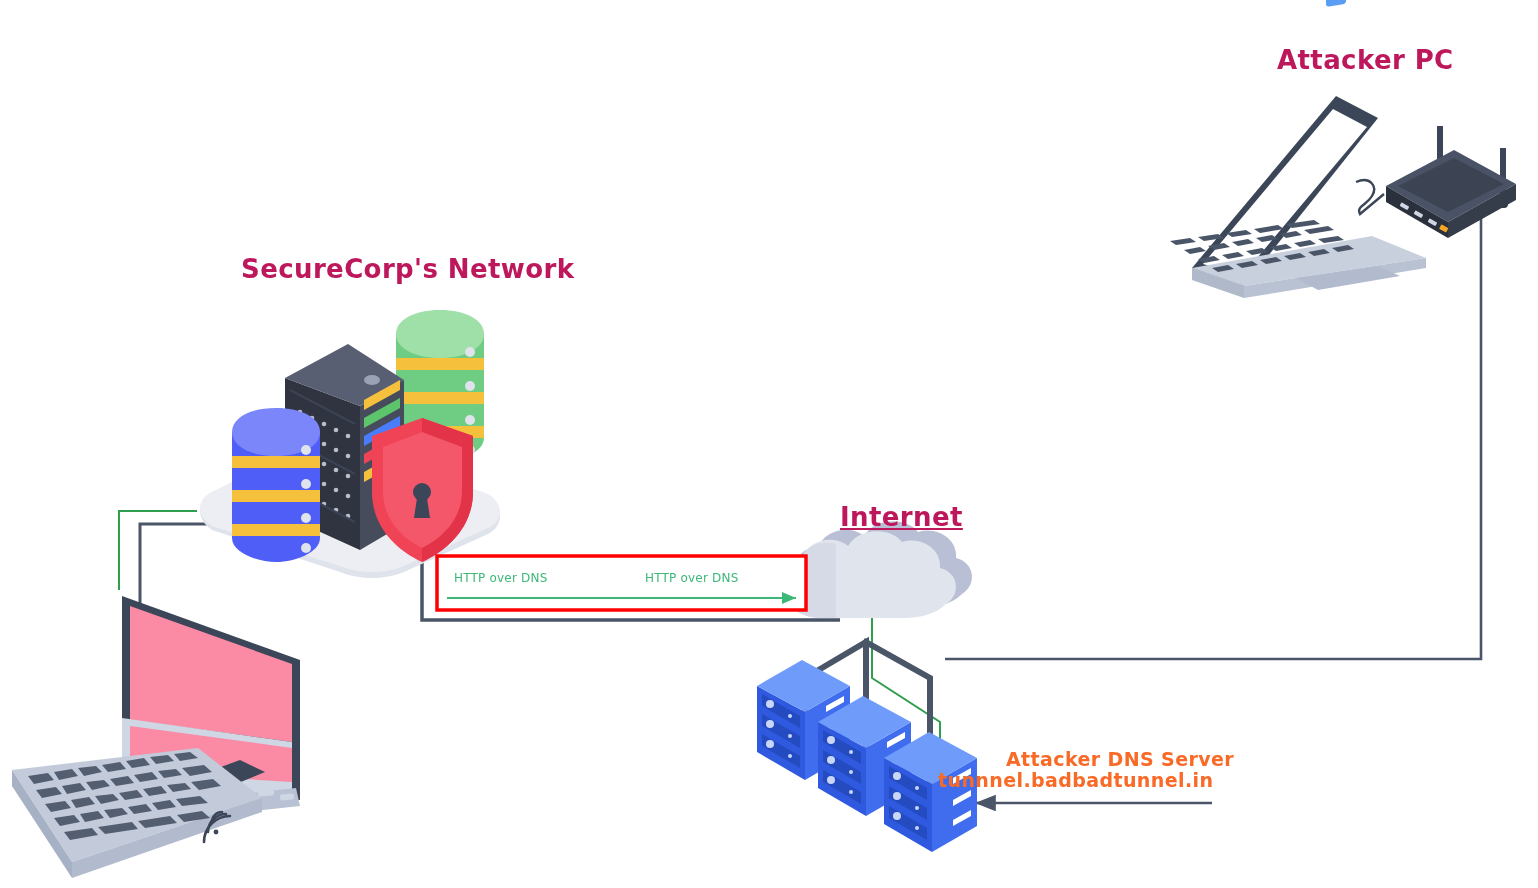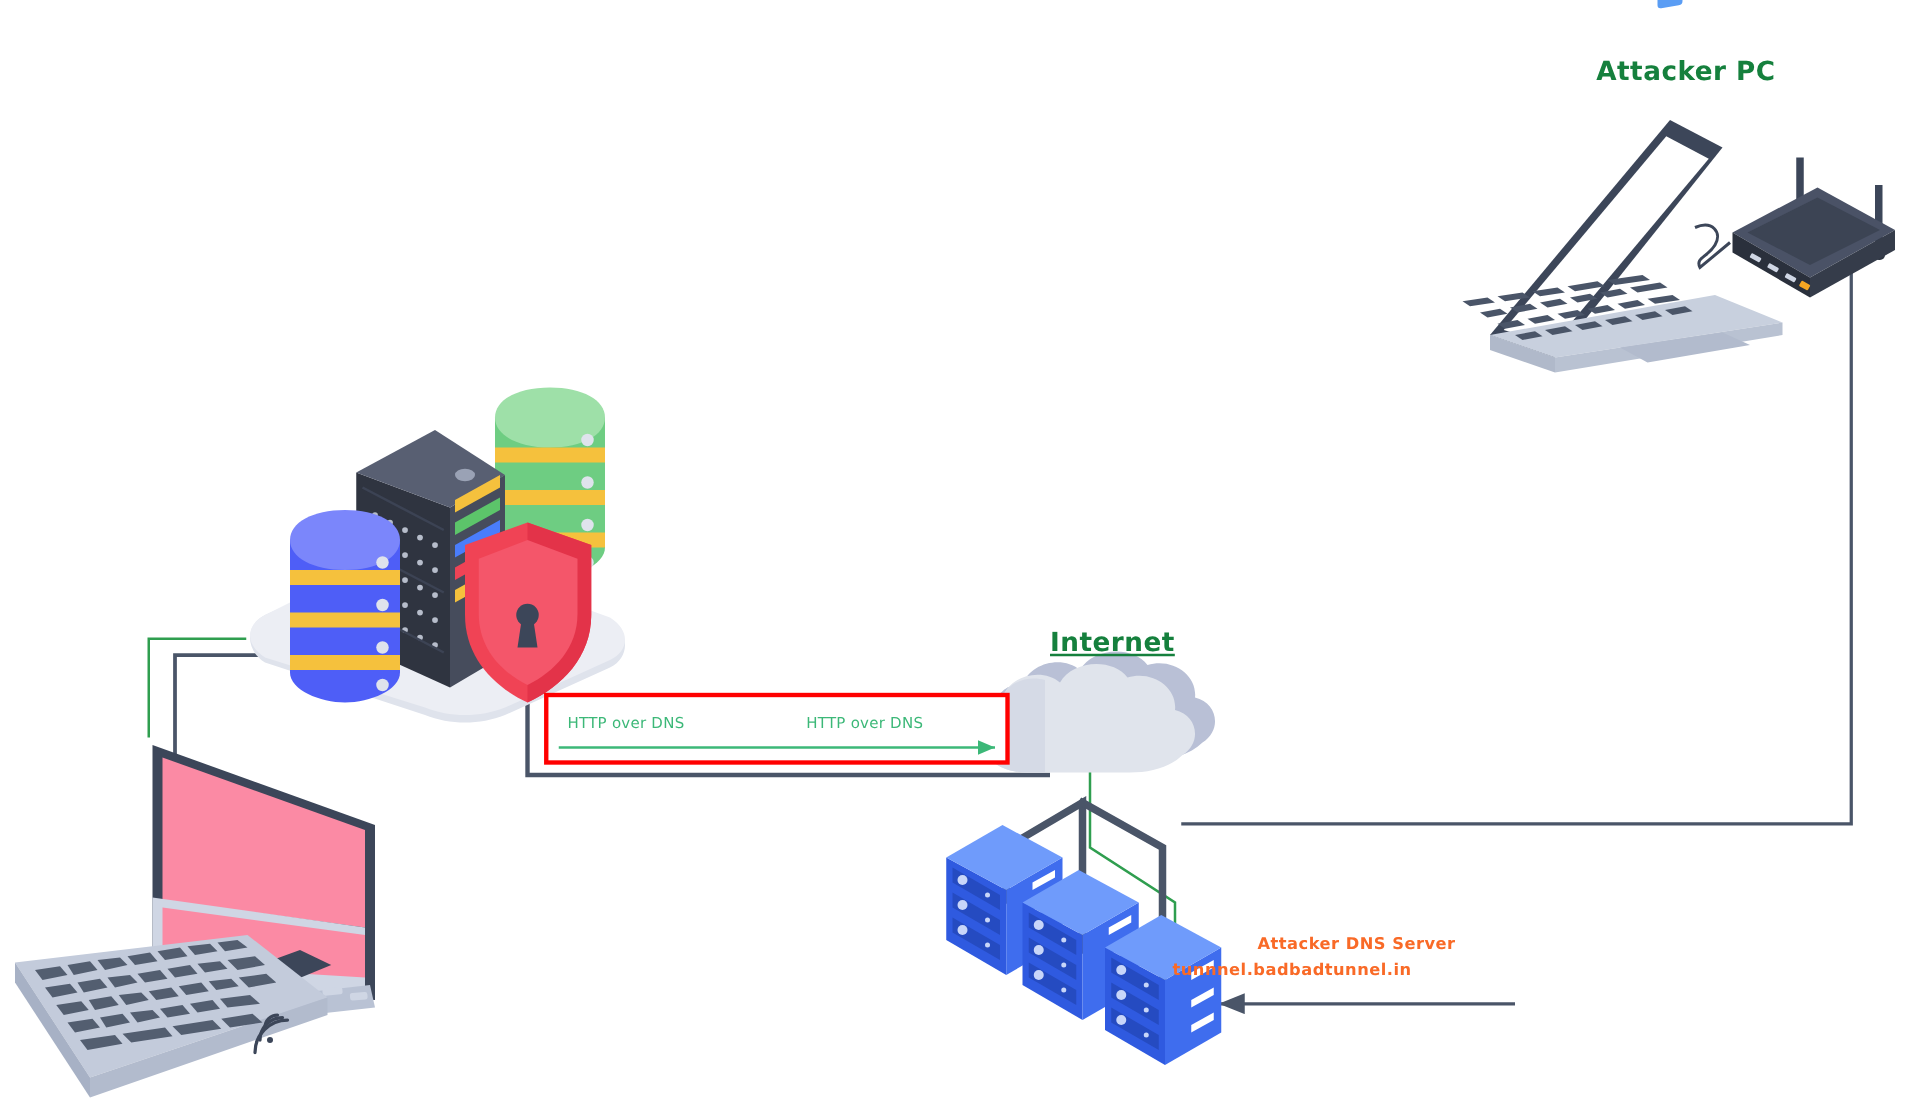--- a/index.html
+++ b/index.html
@@ -2,22 +2,22 @@
 <html><head>
 <meta charset="utf-8">
 <title>DNS Tunneling Attack Diagram</title>
 <style>
   html,body{margin:0;padding:0;background:#ffffff;}
   body{width:1538px;height:888px;overflow:hidden;
        font-family:"DejaVu Sans","Liberation Sans",sans-serif;}
   #stage{position:relative;width:1538px;height:888px;background:#fff;}
   svg.layer{position:absolute;left:0;top:0;width:1538px;height:888px;}
   .lbl{position:absolute;white-space:pre;font-weight:700;letter-spacing:.4px;}
-  .lbl-orange{color:#15803d;font-size:21px;}
-  .lbl-orange-sm{color:#f96a27;font-size:13px;font-weight:700;}
+  .lbl-orange{color:#be185d;font-size:26px;}
+  .lbl-orange-sm{color:#f96a27;font-size:19px;font-weight:700;}
   .lbl-green{color:#3cb878;font-size:12px;font-weight:400;letter-spacing:.2px;}
   #t-securecorp{left:241px;top:254px;}
   #t-attackerpc{left:1277px;top:45px;}
   #t-internet{left:840px;top:502px;text-decoration:underline;}
   #t-dnsserver{left:1006px;top:748px;text-align:center;}
   #t-dnsdomain{left:938px;top:769px;}
   #t-http-1{left:454px;top:571px;}
   #t-http-2{left:645px;top:571px;}
 </style>
 </head>
@@ -389,20 +389,21 @@
 
       <path d="M1356,182 C1370,176 1378,186 1372,196 C1366,206 1356,206 1360,214 L1384,194" fill="none" stroke="#3c4659" stroke-width="2.4"></path>
     </g>
 
     <g>
       <rect x="437" y="556" width="369" height="54" fill="#ffffff" stroke="#ff0000" stroke-width="3.5"></rect>
       <line x1="447" y1="598" x2="796" y2="598" stroke="#3cb878" stroke-width="2" marker-end="url(#arrGreen)"></line>
     </g>
   </svg>
 
+  <div class="lbl lbl-orange" id="t-securecorp">SecureCorp's Network</div>
 
   <div class="lbl lbl-orange" id="t-attackerpc">Attacker PC</div>
 
   <div class="lbl lbl-orange" id="t-internet">Internet</div>
 
   <div class="lbl lbl-orange-sm" id="t-dnsserver">Attacker DNS Server</div>
 
   <div class="lbl lbl-orange-sm" id="t-dnsdomain">tunnnel.badbadtunnel.in</div>
 
   <div class="lbl lbl-green" id="t-http-1">HTTP over DNS</div>

